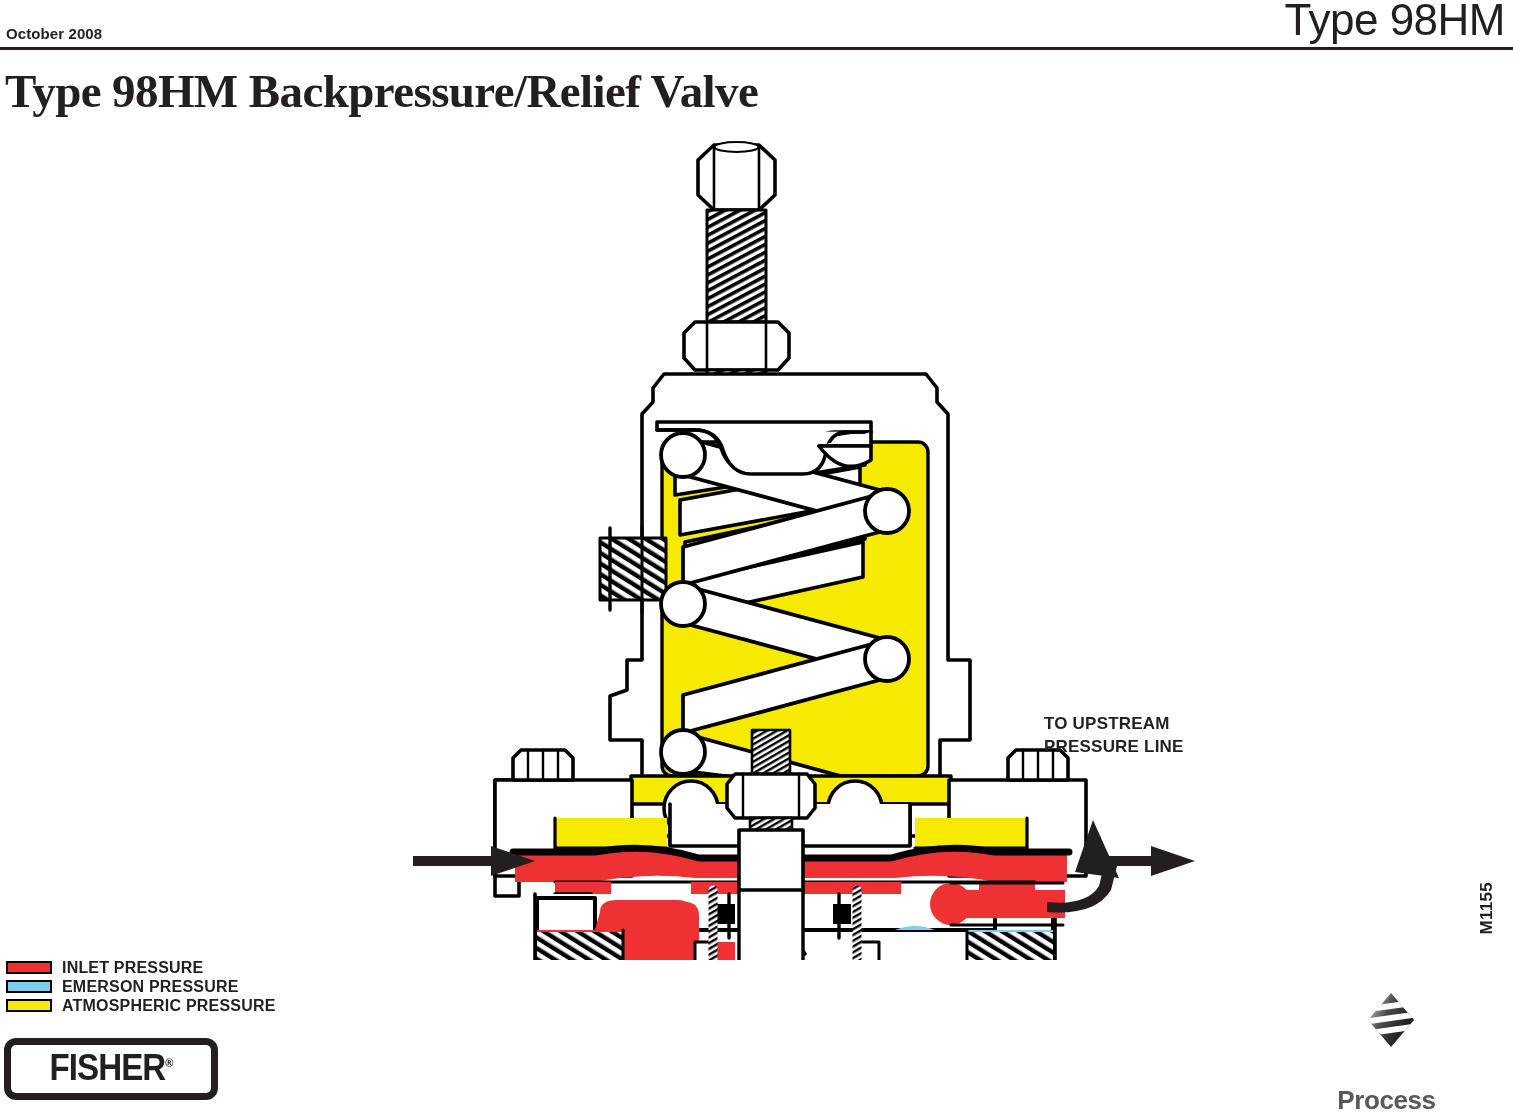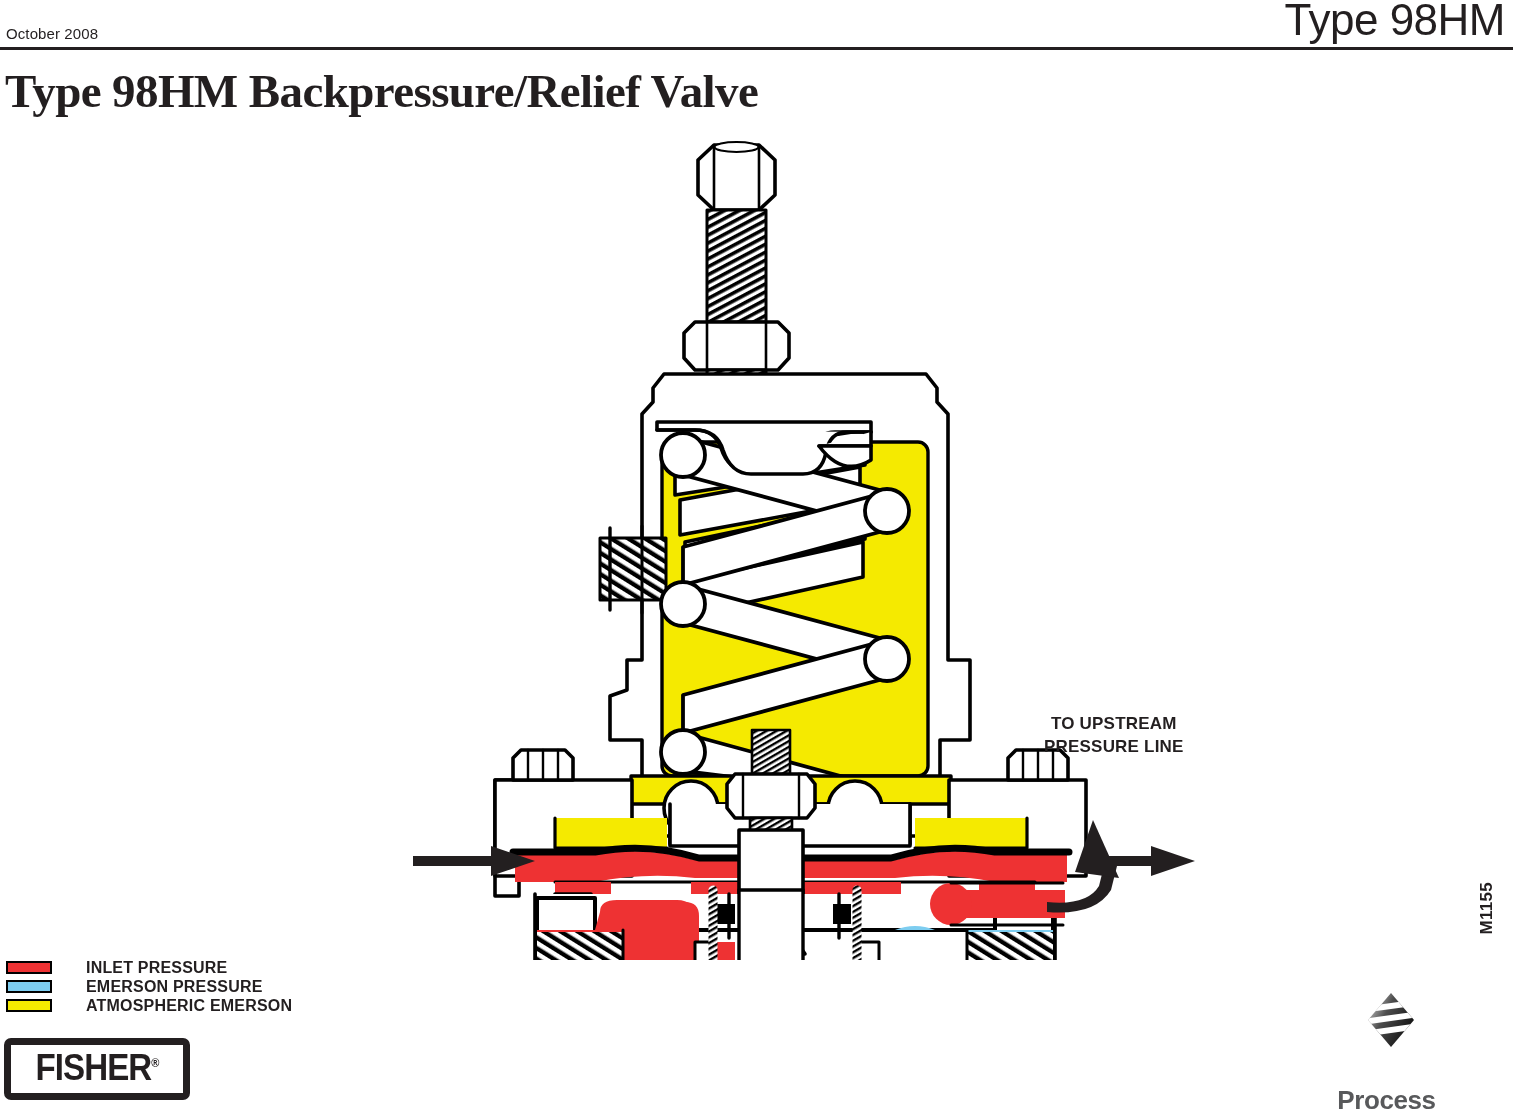--- a/index.html
+++ b/index.html
@@ -21,21 +21,21 @@
     position: absolute;
     left: 0; top: 0;
     width: 1513px;
     height: 52px;
   }
   #header-date {
     position: absolute;
     left: 6px;
     top: 26px;
     font-size: 15px;
-    font-weight: normal;
+    font-weight: bold;
     letter-spacing: 0.1px;
     line-height: 1;
   }
   #header-model {
     position: absolute;
     right: 8px;
     top: -2px;
     font-size: 44px;
     font-weight: 400;
     line-height: 1;
@@ -76,21 +76,20 @@
   
   #callout {
     position: absolute;
     left: 1044px;
     top: 713px;
     font-size: 17px;
     font-weight: bold;
     line-height: 1.35;
     letter-spacing: 0.2px;
     white-space: nowrap;
-    text-align: center;
   }
 
   
   #drawing-number {
     position: absolute;
     left: 1477px;
     top: 882px;
     width: 20px;
     font-size: 17px;
     font-weight: bold;
@@ -103,21 +102,20 @@
   
   #legend {
     position: absolute;
     left: 6px;
     top: 958px;
   }
   .legend-row {
     display: flex;
     align-items: center;
     height: 19px;
-    gap: 24px;
   }
   .legend-swatch {
     width: 46px;
     height: 13px;
     border: 2px solid #000000;
     box-sizing: border-box;
     margin-right: 10px;
     flex: none;
   }
   .legend-label {
@@ -126,24 +124,24 @@
     letter-spacing: 0.2px;
     white-space: nowrap;
     line-height: 1;
   }
 
   
   #fisher-logo {
     position: absolute;
     left: 4px;
     top: 1038px;
-    width: 186px;
+    width: 214px;
     height: 62px;
     border: 7px solid #231f20;
-    border-radius: 7px;
+    border-radius: 12px;
     box-sizing: border-box;
     display: flex;
     align-items: center;
     justify-content: center;
     background: #ffffff;
   }
   #fisher-wordmark {
     font-size: 36px;
     font-weight: bold;
     font-family: "Liberation Sans", sans-serif;
@@ -491,21 +489,21 @@
   <div class="legend-row">
     <span class="legend-swatch" style="background:#ee3233"></span>
     <span class="legend-label">INLET PRESSURE</span>
   </div>
   <div class="legend-row">
     <span class="legend-swatch" style="background:#7dcdf0"></span>
     <span class="legend-label">EMERSON PRESSURE</span>
   </div>
   <div class="legend-row">
     <span class="legend-swatch" style="background:#f5ea00"></span>
-    <span class="legend-label">ATMOSPHERIC EMERSON</span>
+    <span class="legend-label">ATMOSPHERIC PRESSURE</span>
   </div>
 </div>
 
 <div id="fisher-logo">
   <span id="fisher-wordmark"><span>FISHER</span><span id="fisher-reg">®</span></span>
 </div>
 
 <div id="emerson-logo">
   <svg id="emerson-mark" viewBox="0 0 46 54">
     <defs>

